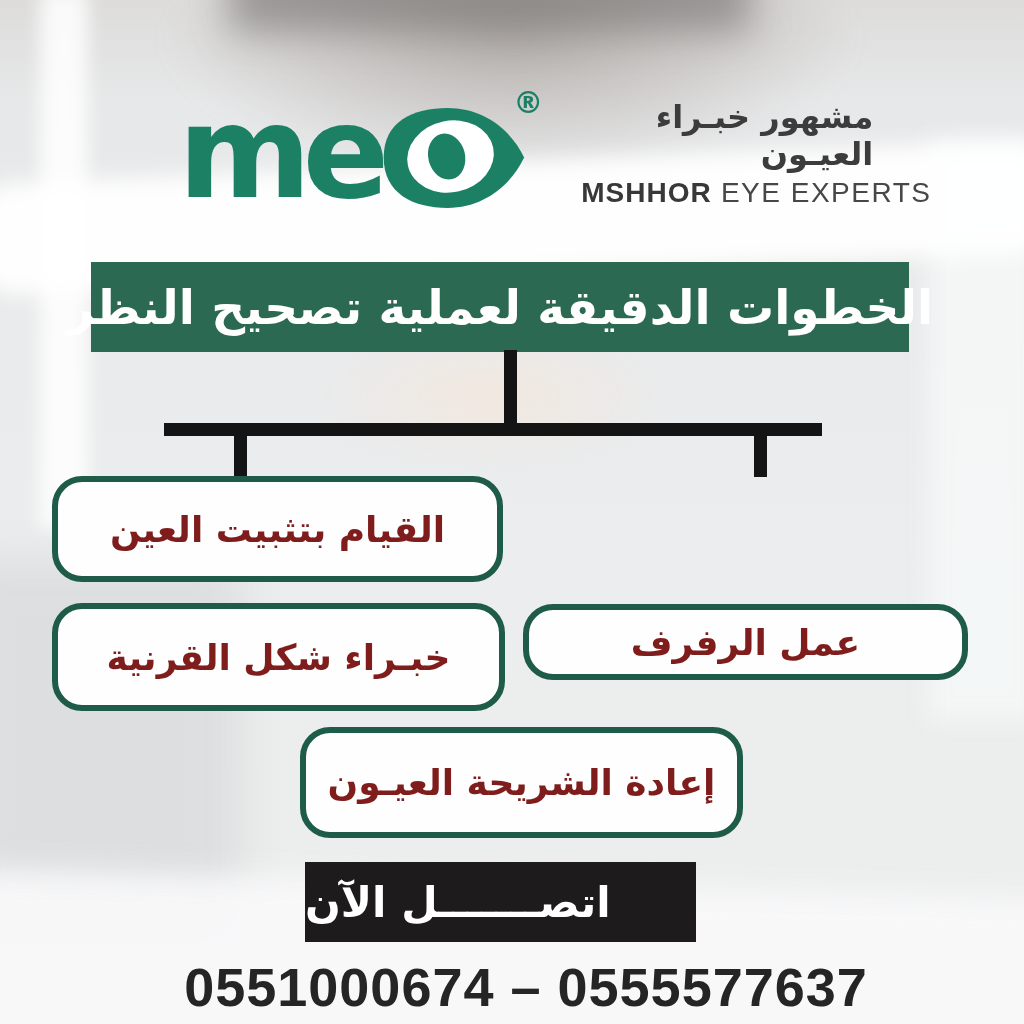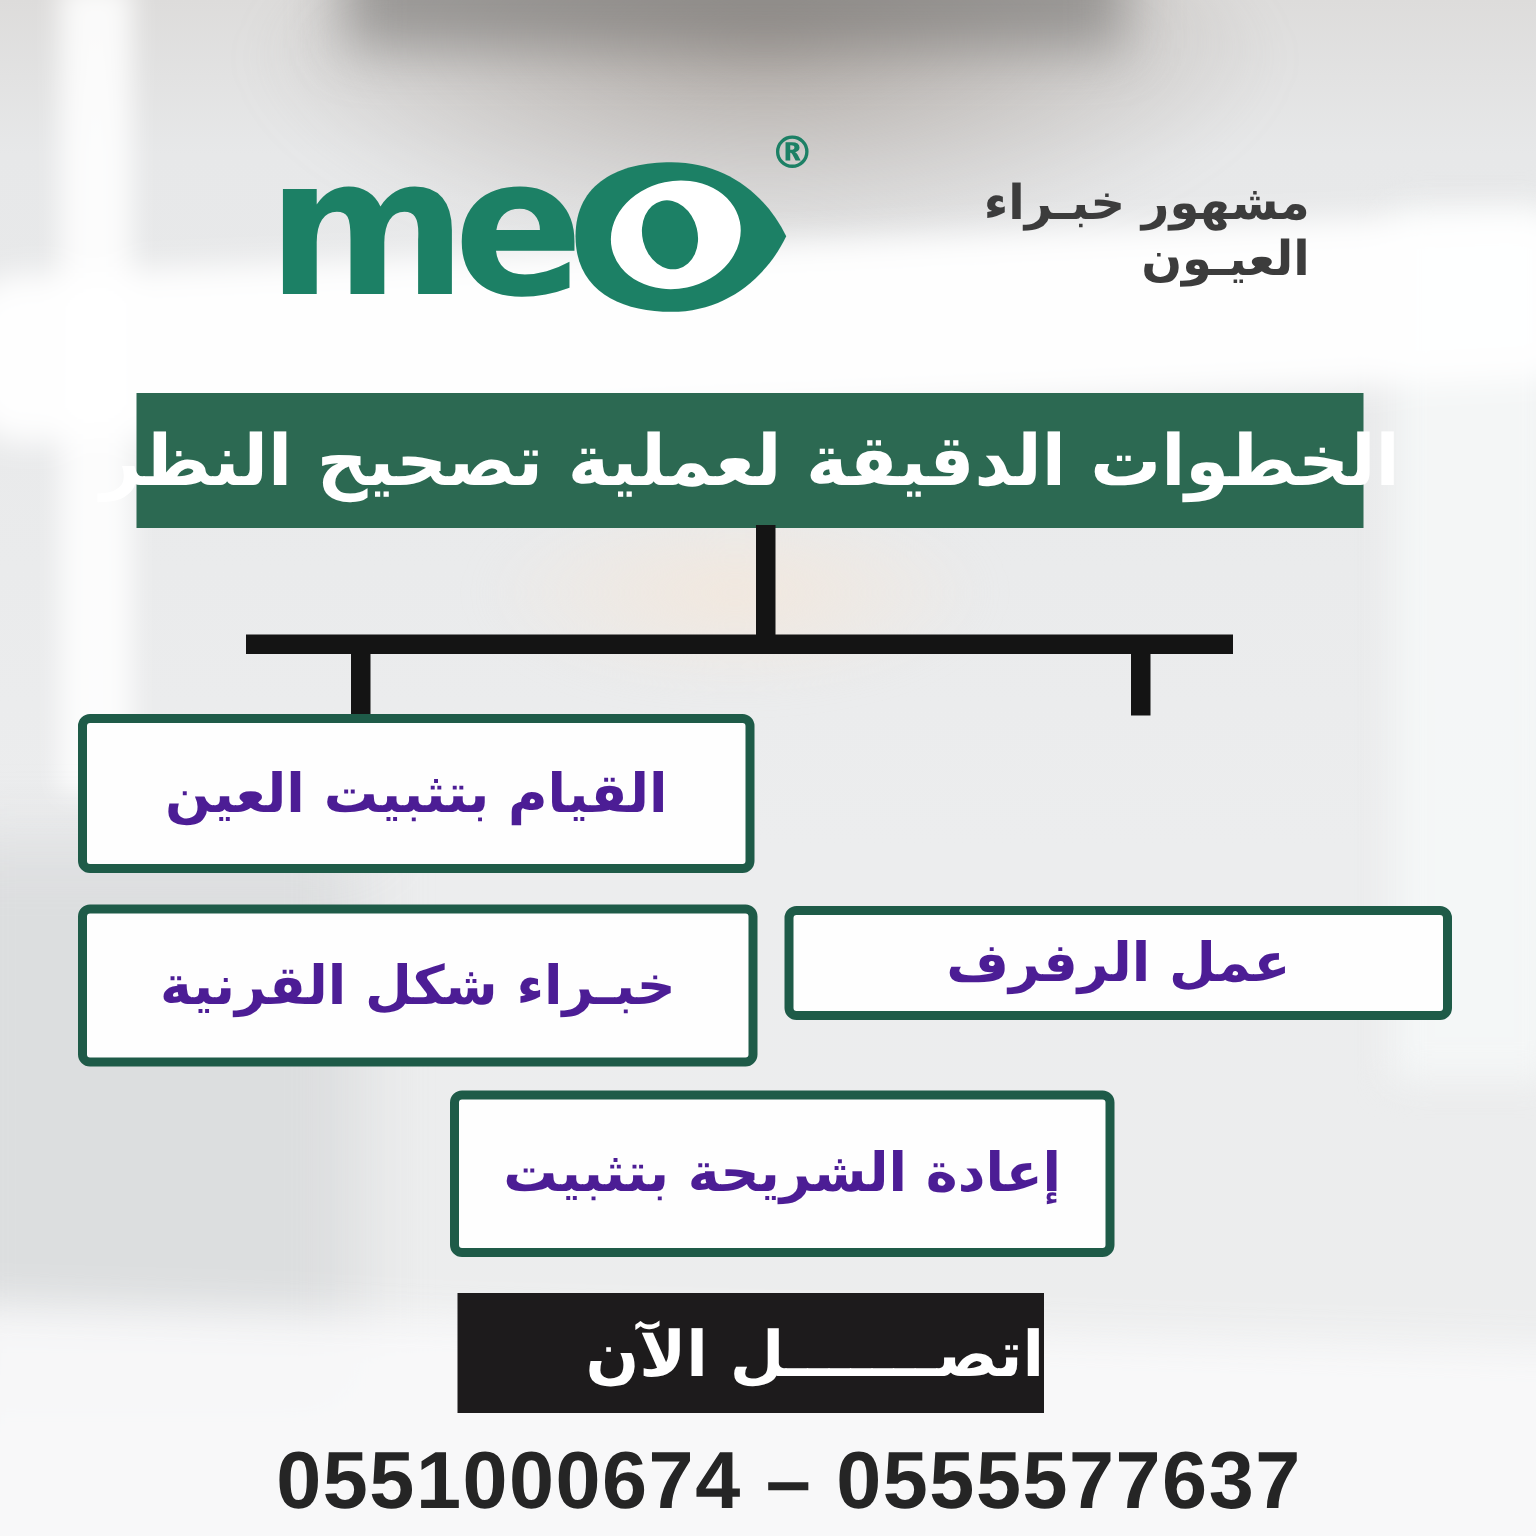--- a/index.html
+++ b/index.html
@@ -51,33 +51,33 @@
                    display:flex; align-items:center; justify-content:center;
                    direction:rtl; font-size:47px; font-weight:bold; white-space:nowrap; }
   
   .conn { position:absolute; background:var(--connector-black,#141414); }
   .conn-v-center { left:504px; top:350px; width:13px; height:80px; }
   .conn-h        { left:164px; top:423px; width:658px; height:13px; }
   .conn-v-left   { left:234px; top:430px; width:13px; height:47px; }
   .conn-v-right  { left:754px; top:430px; width:13px; height:47px; }
   
   .step-box { position:absolute; box-sizing:border-box; background:#fefefe;
-              border:6px solid var(--box-border-green,#1e5b48); border-radius:8px;
+              border:6px solid var(--box-border-green,#1e5b48); border-radius:30px;
               display:flex; align-items:center; justify-content:center;
-              direction:rtl; font-weight:bold; font-size:36px; color:#4c1d95;
+              direction:rtl; font-weight:bold; font-size:36px; color:#7f1d1d;
               white-space:nowrap; }
   .box-r1-left  { left:52px;  top:476px; width:451px; height:106px; }
   .box-r1-right { left:523px; top:476px; width:445px; height:106px; }
   .box-r2-left  { left:52px;  top:603px; width:453px; height:108px; }
   .box-r2-right { left:523px; top:604px; width:445px; height:76px; }
   .box-r3-center{ left:300px; top:727px; width:443px; height:111px; }
   
   .cta-box { position:absolute; left:305px; top:862px; width:391px; height:80px;
              background:var(--cta-bg,#1d1b1c); color:#ffffff;
-             display:flex; align-items:center; justify-content:flex-start;
+             display:flex; align-items:center; justify-content:flex-end;
              direction:rtl; font-size:42px; font-weight:bold; white-space:nowrap; }
   .phone-line { position:absolute; left:14px; top:952px; width:1024px; height:70px;
                 display:flex; align-items:center; justify-content:center;
                 direction:ltr; font-family:"Liberation Sans", sans-serif;
                 font-size:54px; font-weight:bold; color:#252525; letter-spacing:1px; }
 </style>
 </head>
 <body>
 
 <div class="canvas">
@@ -96,20 +96,24 @@
       <span class="logo-me">me</span>
       <svg class="logo-eye" width="155" height="112" viewBox="0 0 160 115">
         <path d="M10,57 C10,20 40,6 76,6 C113,6 141,28 155,57 C141,86 113,109 76,109 C40,109 10,94 10,57 Z" fill="#1c8065"></path>
         <ellipse cx="79" cy="56" rx="45" ry="37" fill="#ffffff" transform="rotate(-12 79 56)"></ellipse>
         <ellipse cx="75" cy="56" rx="19" ry="24" fill="#1c8065" transform="rotate(-14 75 56)"></ellipse>
       </svg>
       <span class="logo-reg">®</span>
     </div>
     <div class="brand-text">
       <div class="brand-ar">مشهور خبـراء العيـون</div>
+      <div class="brand-en">
+        <span class="bold">MSHHOR</span>
+        <span>EYE EXPERTS</span>
+      </div>
     </div>
   </div>
 
   <div class="header-banner">
     <span>الخطوات الدقيقة لعملية تصحيح النظر</span>
   </div>
 
   <div class="conn conn-v-center"></div>
   <div class="conn conn-h"></div>
   <div class="conn conn-v-left"></div>
@@ -118,21 +122,21 @@
   <div class="step-box box-r1-left">
     <span>القيام بتثبيت العين</span>
   </div>
   <div class="step-box box-r2-right">
     <span>عمل الرفرف</span>
   </div>
   <div class="step-box box-r2-left">
     <span>خبـراء شكل القرنية</span>
   </div>
   <div class="step-box box-r3-center">
-    <span>إعادة الشريحة بتثبيت</span>
+    <span>إعادة الشريحة العيـون</span>
   </div>
 
   <div class="cta-box">
     <span>اتصـــــــل الآن</span>
   </div>
 
   <div class="phone-line">
     <span>0551000674 – 0555577637</span>
   </div>
 

